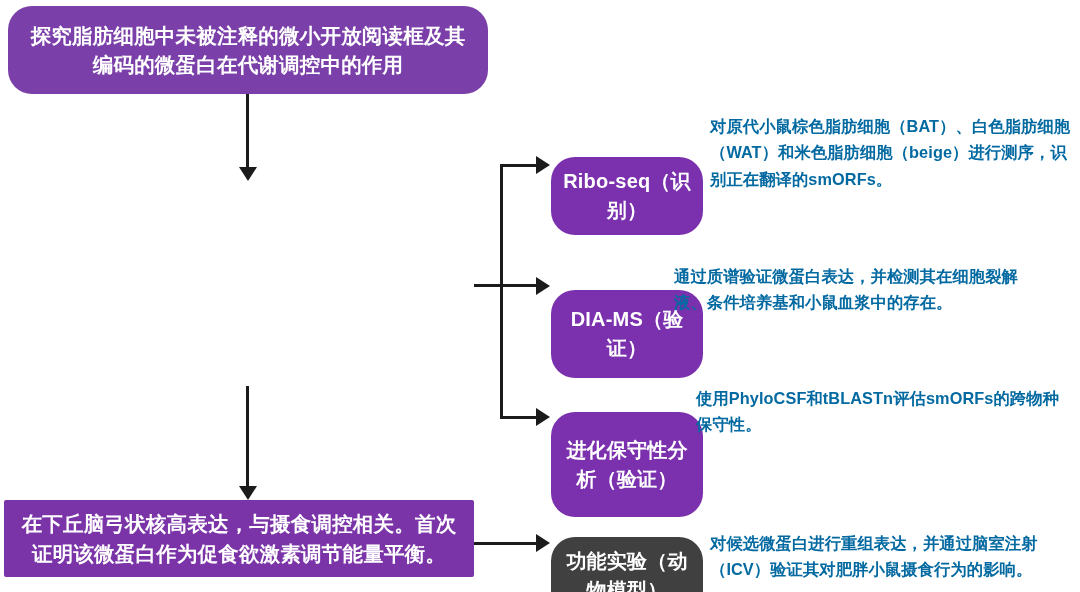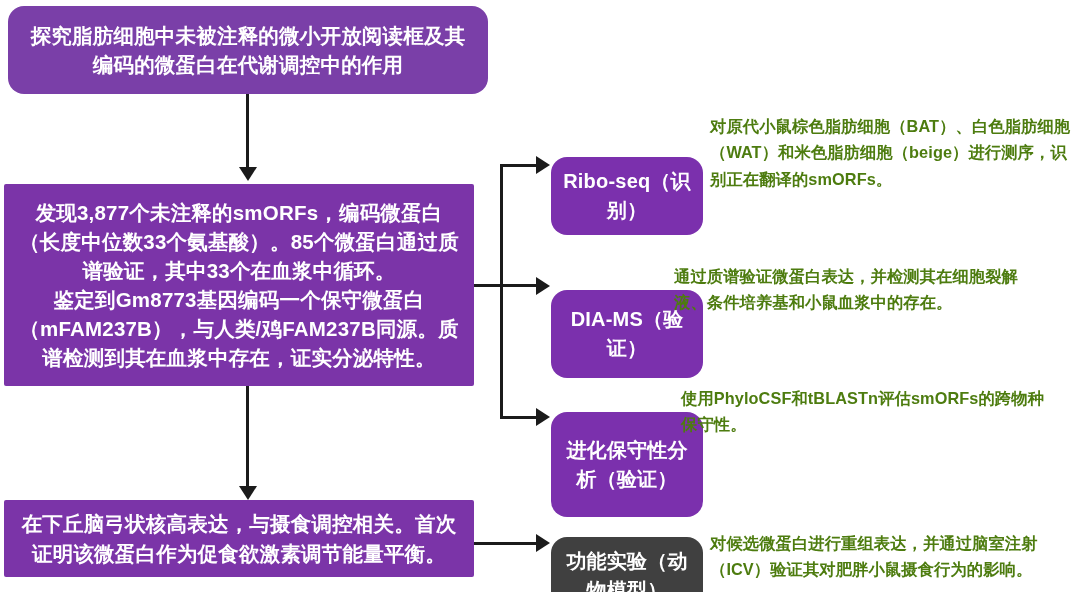--- a/index.html
+++ b/index.html
@@ -26,21 +26,21 @@
     box-sizing: border-box;
     display: flex;
     align-items: center;
     justify-content: center;
     text-align: center;
     color: #ffffff;
     font-weight: bold;
     letter-spacing: 0.2px;
   }
   .box-round {
-    border-radius: 16px;
+    border-radius: 24px;
   }
   .box-sq {
     border-radius: 2px;
   }
 
   .main-box {
     font-size: 20.5px;
     line-height: 1.42;
     padding: 8px 14px;
   }
@@ -48,21 +48,21 @@
     font-size: 20px;
     line-height: 1.45;
     padding: 6px 10px;
     margin-top: 42px;
   }
 
   
   .desc {
     position: absolute;
     box-sizing: border-box;
-    color: #4d7c0f;
+    color: #0369a1;
     font-size: 16.3px;
     font-weight: bold;
     line-height: 1.62;
     text-align: left;
     letter-spacing: 0.1px;
   }
 
   
   .vline {
     position: absolute;
@@ -96,24 +96,20 @@
 
 <div id="stage">
 
   <div class="box box-round main-box" style="left:8px; top:6px; width:480px; height:88px; background:#7a3fa8;">
     <span>探究脂肪细胞中未被注释的微小开放阅读框及其编码的微蛋白在代谢调控中的作用</span>
   </div>
 
   <div class="vline" style="left:246px; top:94px; height:76px;"></div>
   <div class="arrow-down" style="left:239px; top:167px;"></div>
 
-  <div class="box box-sq main-box" style="left:4px; top:184px; width:470px; height:202px; background:#7b34a8;">
-    <span style="white-space:pre-line;">发现3,877个未注释的smORFs，编码微蛋白（长度中位数33个氨基酸）。85个微蛋白通过质谱验证，其中33个在血浆中循环。
-鉴定到Gm8773基因编码一个保守微蛋白（mFAM237B），与人类/鸡FAM237B同源。质谱检测到其在血浆中存在，证实分泌特性。</span>
-  </div>
 
   <div class="vline" style="left:246px; top:386px; height:103px;"></div>
   <div class="arrow-down" style="left:239px; top:486px;"></div>
 
   <div class="box box-sq main-box" style="left:4px; top:500px; width:470px; height:77px; background:#7b34a8;">
     <span>在下丘脑弓状核高表达，与摄食调控相关。首次证明该微蛋白作为促食欲激素调节能量平衡。</span>
   </div>
 
   <div class="hline" style="left:474px; top:284px; width:62px;"></div>
 
@@ -140,21 +136,21 @@
   <div class="box box-round stage-box" style="left:551px; top:248px; width:152px; height:88px; background:#7b30ad;">
     <span>DIA-MS（验证）</span>
   </div>
   <div class="desc" style="left:674px; top:263px; width:364px;">
     <span>通过质谱验证微蛋白表达，并检测其在细胞裂解液、条件培养基和小鼠血浆中的存在。</span>
   </div>
 
   <div class="box box-round stage-box" style="left:551px; top:370px; width:152px; height:105px; background:#7b30ad;">
     <span>进化保守性分析（验证）</span>
   </div>
-  <div class="desc" style="left:681px; top:385px; width:364px;">
+  <div class="desc" style="left:696px; top:385px; width:364px;">
     <span>使用PhyloCSF和tBLASTn评估smORFs的跨物种保守性。</span>
   </div>
 
   <div class="box box-round stage-box" style="left:551px; top:495px; width:152px; height:78px; background:#404040;">
     <span>功能实验（动物模型）</span>
   </div>
   <div class="desc" style="left:710px; top:510px; width:364px;margin-top:20px;">
     <span>对候选微蛋白进行重组表达，并通过脑室注射（ICV）验证其对肥胖小鼠摄食行为的影响。</span>
   </div>
 

